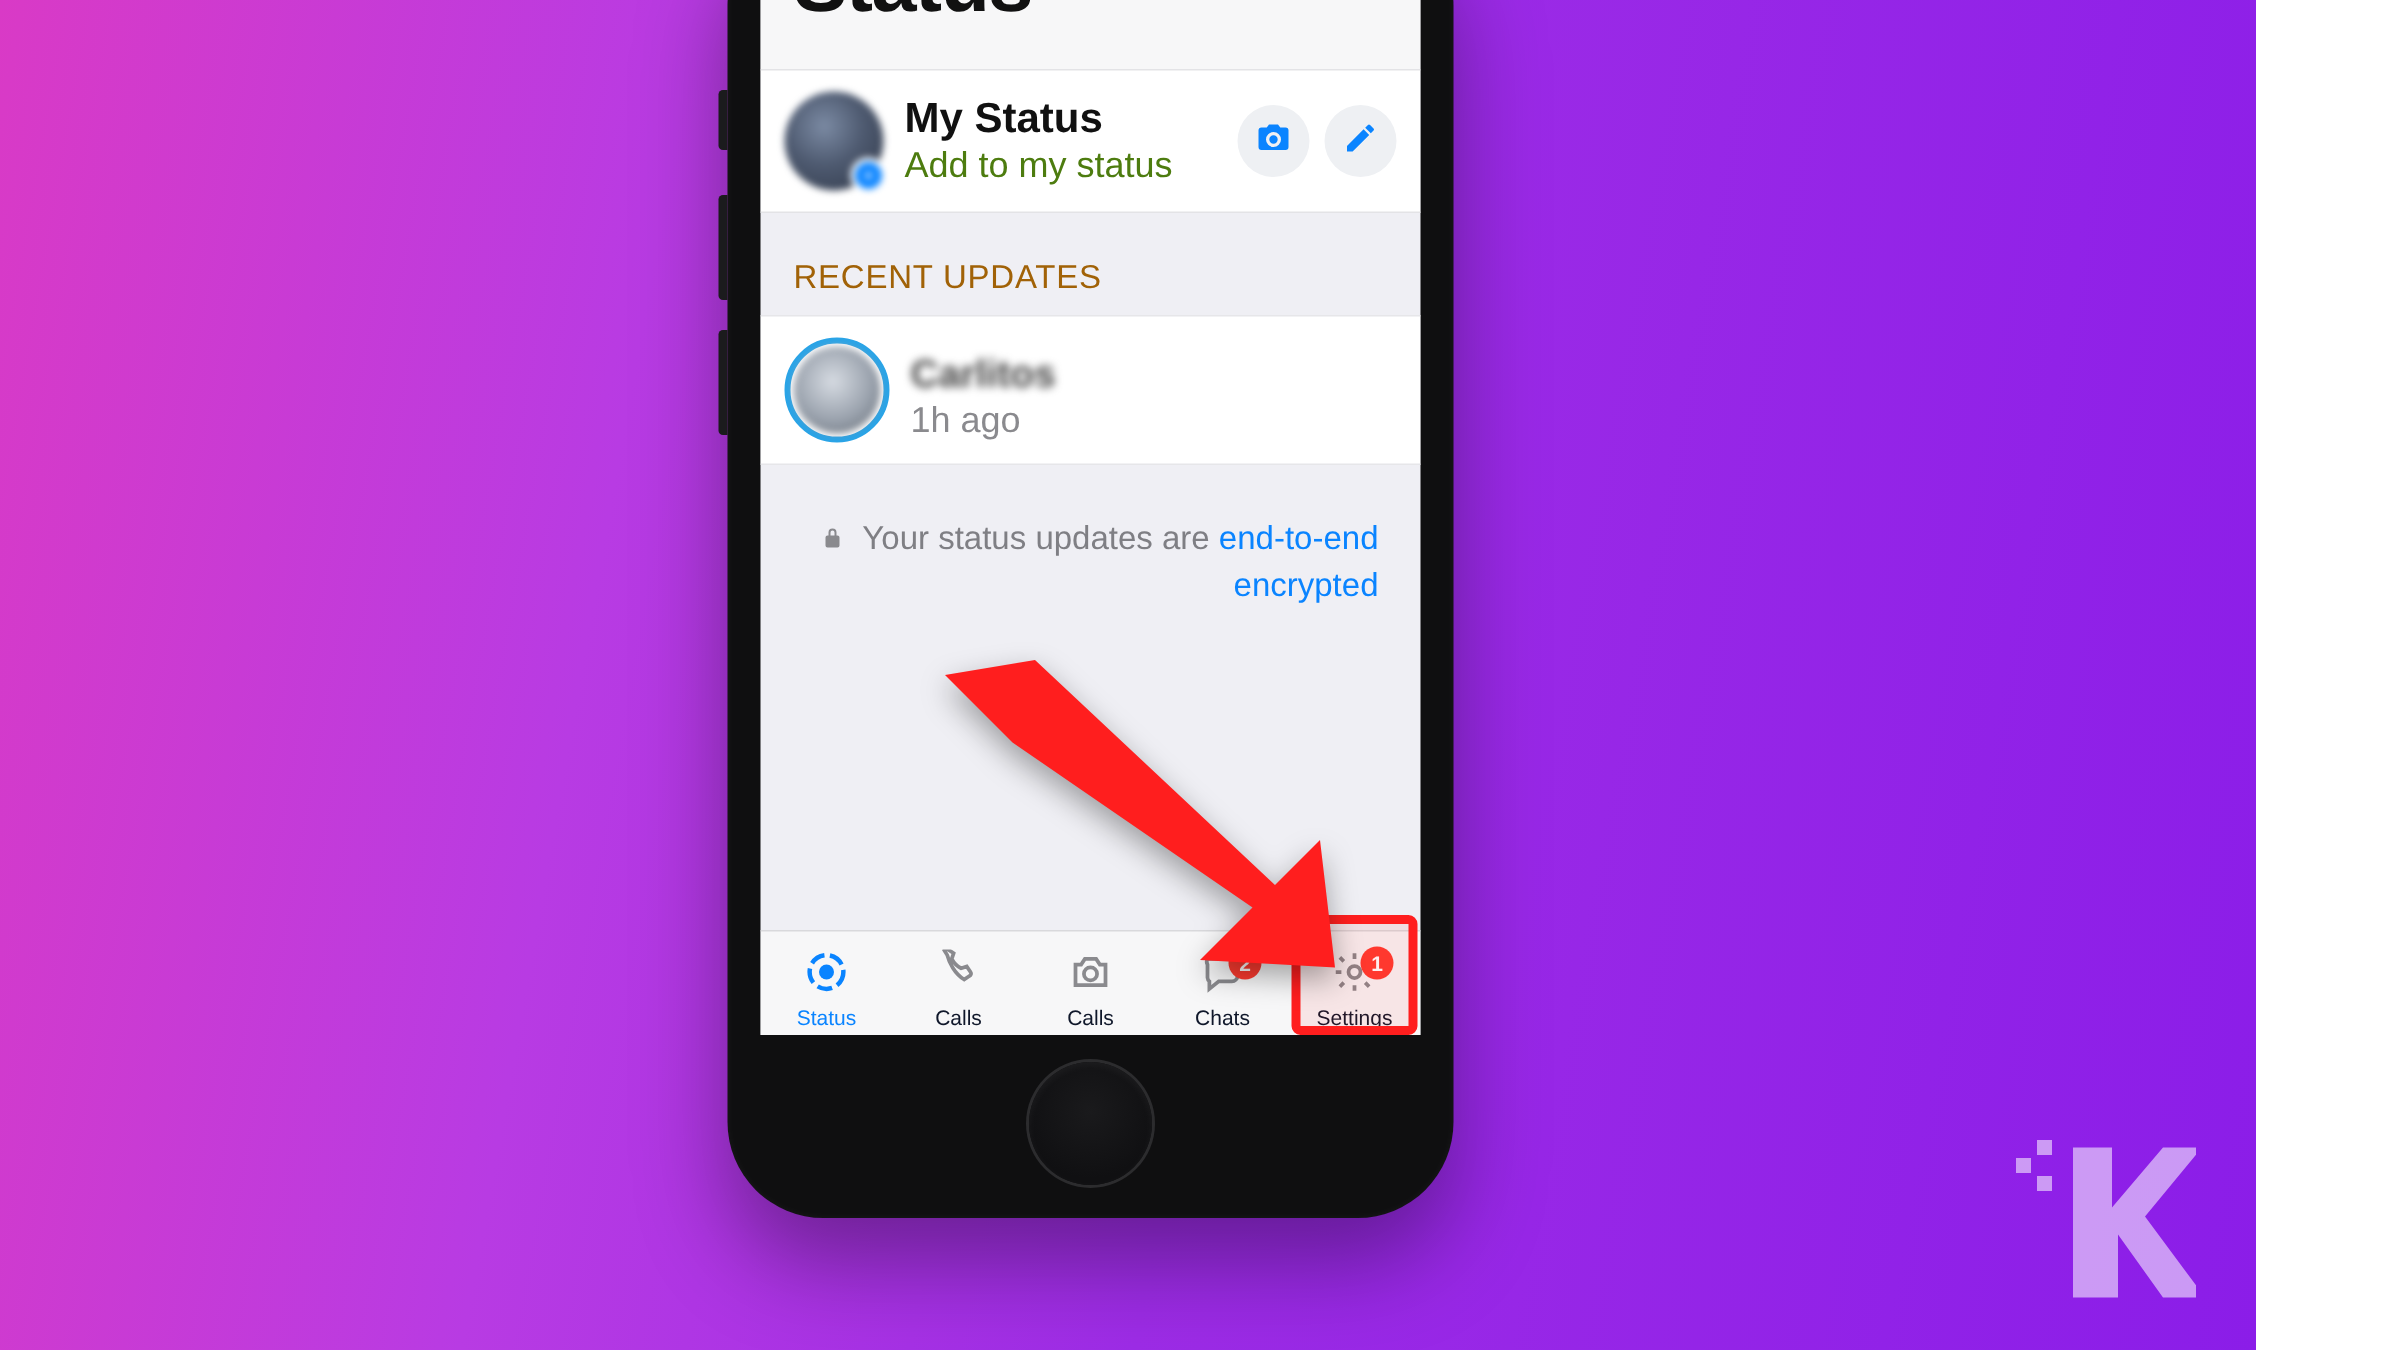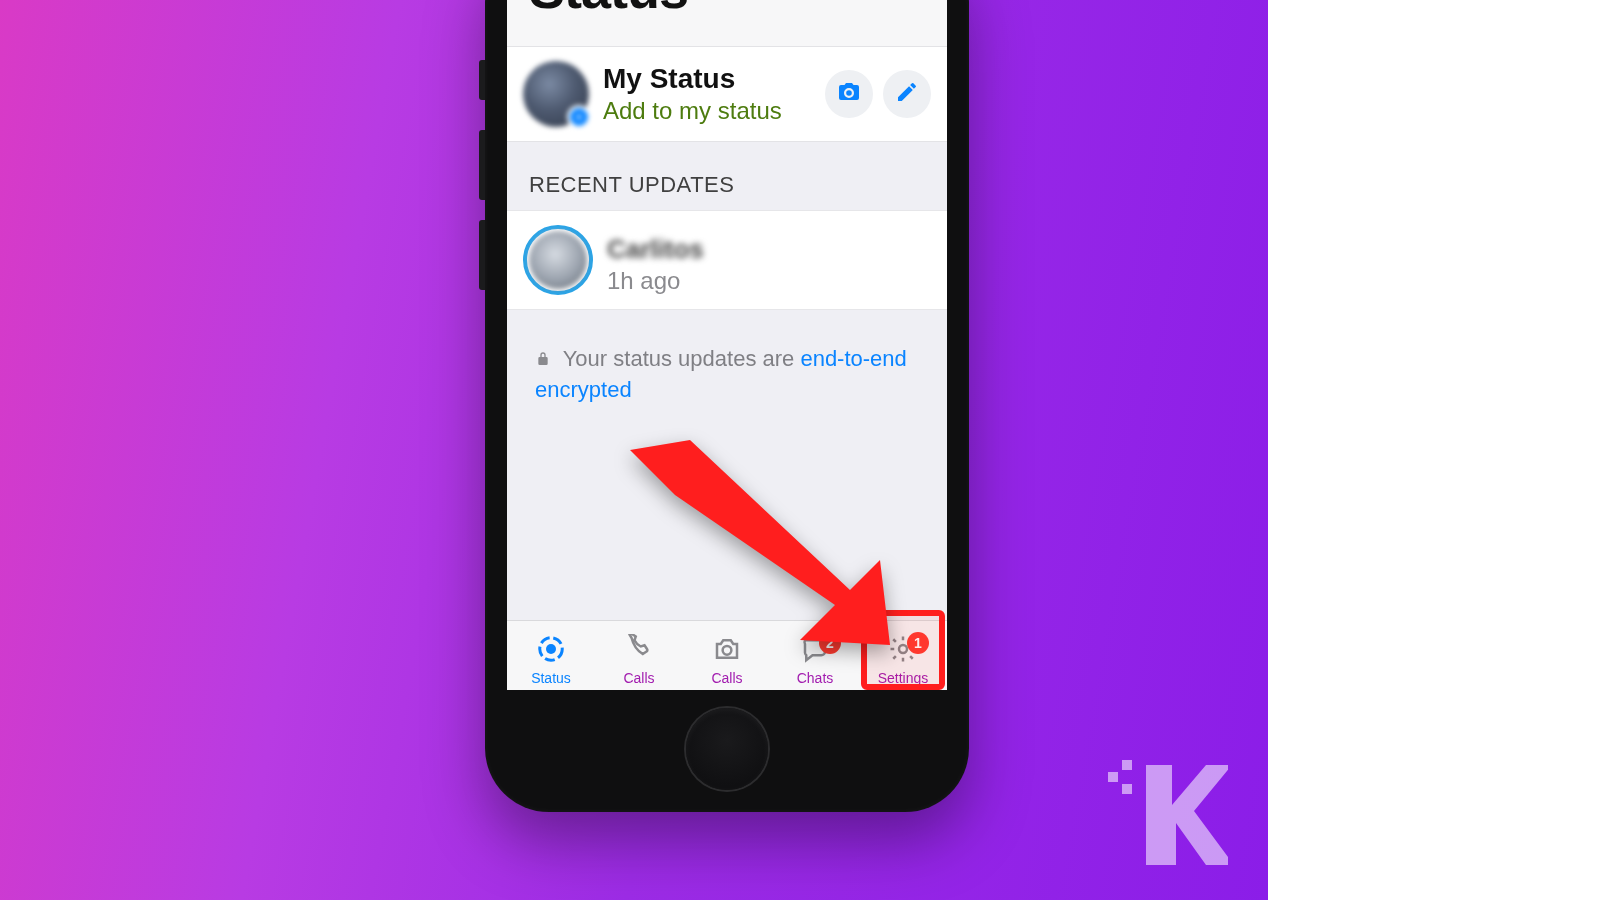--- a/index.html
+++ b/index.html
@@ -1,18 +1,18 @@
 <!DOCTYPE html>
 <html><head>
 <meta charset="utf-8">
 <style>
   * { box-sizing: border-box; margin: 0; padding: 0; }
   html, body { width: 1600px; height: 900px; overflow: hidden; font-family: -apple-system, Helvetica, Arial, sans-serif; }
   .bg {
-    width: 1268px; height: 900px;
+    width: 1504px; height: 900px;
     background: linear-gradient(100deg, #d93ac6 0%, #b83be3 28%, #9d2ce6 55%, #8b1de8 100%);
     position: relative;
     text-decoration: underline;
   }
   
   .phone {
     position: absolute;
     left: 485px; top: -60px;
     width: 484px; height: 872px;
     background: #0f0f10;
@@ -50,48 +50,48 @@
   .avatar .plus svg{ width:12px; height:12px; }
   .col { margin-left:14px; flex:1; }
   .name { font-size:28px; font-weight:700; color:#111; }
   .sub  { font-size:24px; color:#4d7c0f; margin-top:2px; }
   .circle-btn{
     width:48px; height:48px; border-radius:50%; background:#eef0f3;
     display:flex; align-items:center; justify-content:center; margin-left:10px;
   }
   .circle-btn svg{ width:24px; height:24px; }
   
-  .section-hdr{ padding:30px 22px 12px; color:#404040; font-size:22px; letter-spacing:.5px; }
+  .section-hdr{ padding:30px 22px 12px; color:#a16207; font-size:22px; letter-spacing:.5px; }
   
   .urow{ background:#fff; display:flex; align-items:flex-end; padding:14px 16px; border-top:1px solid #e6e6e9; border-bottom:1px solid #e6e6e9; }
   .uring{
     width:70px; height:70px; border-radius:50%;
     border:4px solid #2aa4e7; display:flex; align-items:center; justify-content:center;
   }
   .uimg{
     width:58px; height:58px; border-radius:50%;
     background: radial-gradient(circle at 45% 40%, #d6dbe2 0%, #9aa2ad 55%, #5f6770 100%);
     filter: blur(2.5px);
   }
   .ucol{ margin-left:14px; }
   .uname{ font-size:26px; font-weight:700; color:#444; filter: blur(3px); }
   .utime{ font-size:24px; color:#8a8a8e; margin-top:2px; }
   
-  .note{ margin-top:34px; text-align:left; color:#7f7f84; font-size:22px; padding:0 28px; line-height:1.35; }
+  .note{ margin-top:34px; text-align:right; color:#7f7f84; font-size:22px; padding:0 28px; line-height:1.35; }
   .note .lock{ display:inline-block; vertical-align:middle; margin-right:6px; color:#8a8a8e; }
   .note a{ color:#0a84ff; text-decoration:none; }
   
   .tabbar{
     position:absolute; bottom:0; left:0; right:0; height:70px;
     background:#f7f7f8; border-top:1px solid #d9d9dc;
     display:flex; justify-content:space-around; align-items:flex-end; padding-bottom:4px;
   }
   .tab{ display:flex; flex-direction:column; align-items:center; gap:2px; width:80px; position:relative; }
   .tab svg{ width:30px; height:30px; }
-  .tab .lbl{ font-size:14px; color:#a21caf; }
+  .tab .lbl{ font-size:14px; color:#0f172a; }
   .tab.active .lbl{ color:#0a84ff; }
   .badge{
     position:absolute; top:-2px; right:14px;
     min-width:22px; height:22px; border-radius:11px; background:#ff3b30; color:#fff;
     font-size:14px; font-weight:700; display:flex; align-items:center; justify-content:center; padding:0 5px;
   }
   
   .hi-box{
     position:absolute; right:2px; bottom:0px; width:84px; height:80px;
     border:6px solid #ff1e1e; background:rgba(255,30,30,.08); border-radius:6px;

